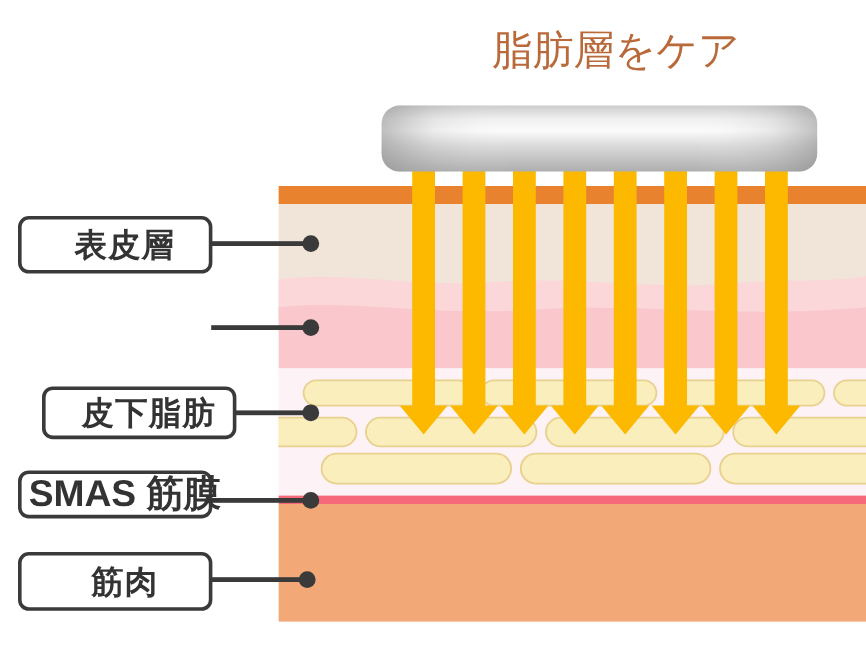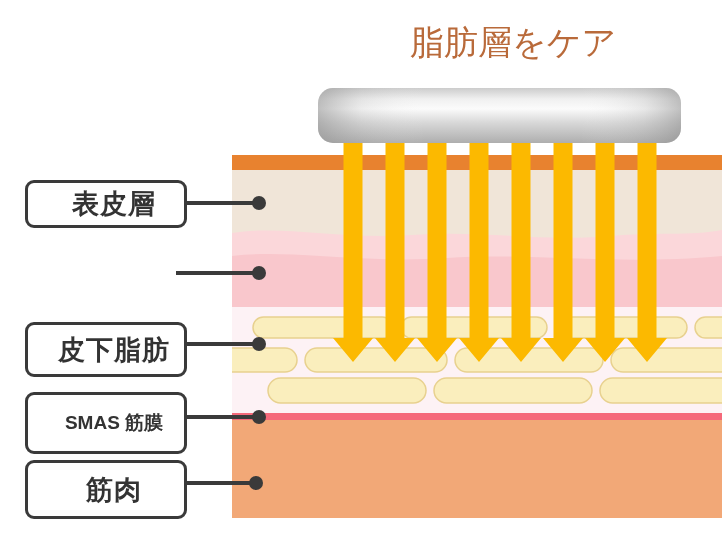--- a/index.html
+++ b/index.html
@@ -14,33 +14,33 @@
   .diagram-title{
     position:absolute;left:410px;top:22px;width:300px;
     font-family:"Liberation Serif","DejaVu Serif",serif;
     font-weight:normal;font-size:34px;line-height:42px;
     color:var(--c-title-text,#b96a3a);
     white-space:nowrap;
   }
 
   
   .layer-label{
-    position:absolute;left:25px;width:162px;box-sizing:border-box;
+    position:absolute;left:15px;width:162px;box-sizing:border-box;
     background:#ffffff;
     border:3px solid var(--c-outline,#3a3a3a);
     border-radius:9px;
     display:flex;align-items:center;justify-content:center;
     font-weight:bold;font-size:27px;color:var(--c-label-text,#333);
     letter-spacing:1px;white-space:nowrap;padding-left:16px;
   }
   .lbl-1{top:180px;height:48px;}
   .lbl-2{top:249px;height:48px;}
-  .lbl-3{top:322px;height:55px;}
-  .lbl-4{top:392px;height:62px;font-size:19px;letter-spacing:0;}
-  .lbl-5{top:460px;height:59px;}
+  .lbl-3{top:322px;height:44px;margin-left:20px;}
+  .lbl-4{top:392px;height:40px;font-size:31px;letter-spacing:0;}
+  .lbl-5{top:460px;height:49px;}
 
   
   .connector-line{
     position:absolute;height:4px;background:var(--c-outline,#3a3a3a);
   }
   .connector-dot{
     position:absolute;width:14px;height:14px;border-radius:50%;
     background:var(--c-outline,#3a3a3a);
   }
 

